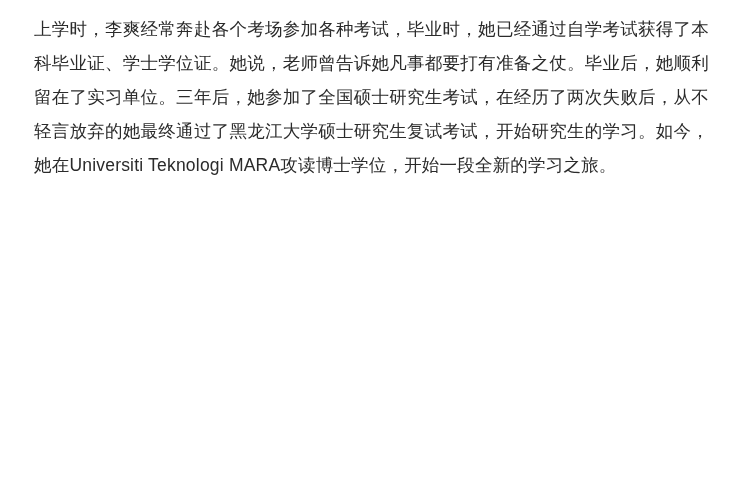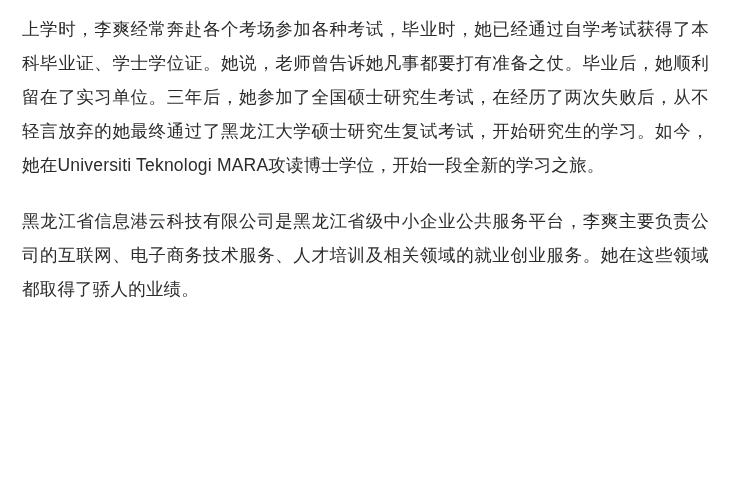--- a/index.html
+++ b/index.html
@@ -10,21 +10,21 @@
     width: 731px;
     height: 503px;
     background: #ffffff;
     font-family: "Liberation Sans", "DejaVu Sans", sans-serif;
     overflow: hidden;
   }
   .article {
     box-sizing: border-box;
     width: 731px;
     height: 503px;
-    padding: 12px 22px 0 22px;
+    padding: 12px 22px 0 34px;
     background: #ffffff;
   }
   .para {
     margin: 0 0 22px 0;
     font-size: 17.5px;
     line-height: 34px;
     color: #2b2b2b;
     text-align: justify;
     text-justify: inter-ideograph;
     letter-spacing: 0.2px;
@@ -34,14 +34,13 @@
   }
   .para:last-child {
     margin-bottom: 0;
   }
 </style>
 </head>
 <body>
 
 <div class="article">
   <p class="para">上学时，李爽经常奔赴各个考场参加各种考试，毕业时，她已经通过自学考试获得了本科毕业证、学士学位证。她说，老师曾告诉她凡事都要打有准备之仗。毕业后，她顺利留在了实习单位。三年后，她参加了全国硕士研究生考试，在经历了两次失败后，从不轻言放弃的她最终通过了黑龙江大学硕士研究生复试考试，开始研究生的学习。如今，她在Universiti Teknologi MARA攻读博士学位，开始一段全新的学习之旅。</p>
-  <p class="para">黑龙江省信息港云科技有限公司是黑龙江省级中小企业公共服务平台，李爽主要负责公司的互联网、电子商务技术服务、人才培训及相关领域的就业创业服务。她在这些领域都取得了骄人的业绩。</p>
 </div>
 
 </body></html>

